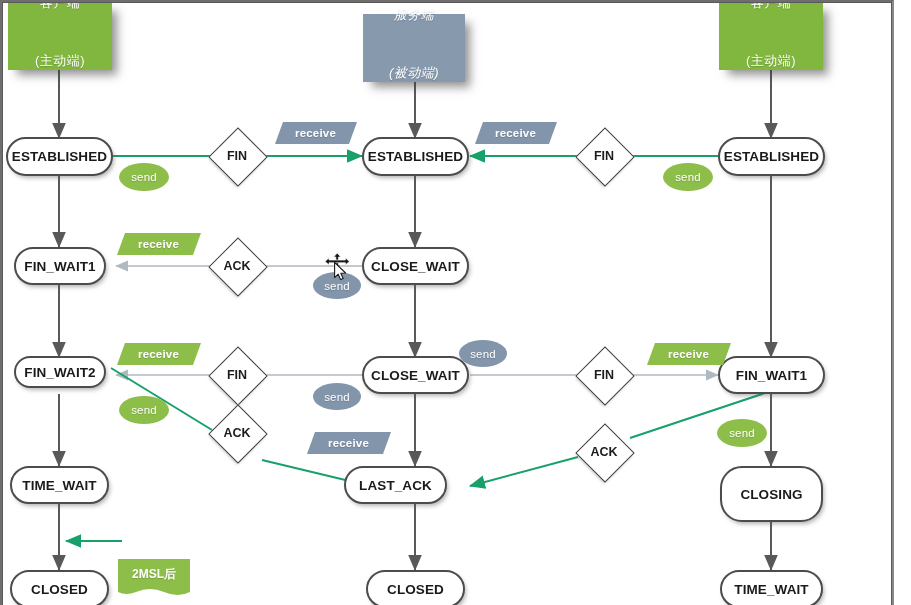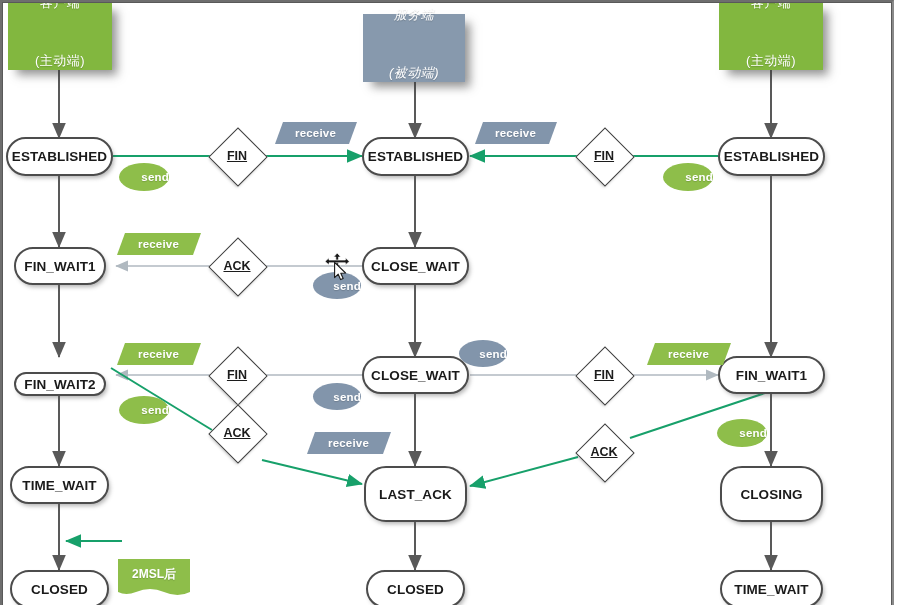--- a/index.html
+++ b/index.html
@@ -102,33 +102,32 @@
     border: 1.6px solid #3d3d3d;
     transform: rotate(45deg);
     box-shadow: 1px 2px 3px -1px rgba(90,90,90,.4);
   }
   .diamond .dlabel {
     position: relative;
     z-index: 2;
     font-size: 12.5px;
     font-weight: 700;
     color: #1c1c1c;
-    text-decoration: underline;
   }
 
   
   .ellipse-badge {
     position: absolute;
     box-sizing: border-box;
     display: flex;
     align-items: center;
-    justify-content: flex-end;
+    justify-content: center;
     border-radius: 50%;
     font-size: 11.5px;
-    font-weight: 700;
+    font-weight: 400;
     color: #ffffff;
     text-shadow: 0 1px 1px rgba(0,0,0,.16);
     letter-spacing: .2px;
   }
   .ellipse-badge.green { background: #8ebe4a; }
   .ellipse-badge.slate { background: #8295ab; }
 
   
   .para-badge {
     position: absolute;
@@ -263,34 +262,34 @@
     <span>ESTABLISHED</span>
   </div>
 
   <div class="state" style="left:14px; top:247px; width:92px; height:38px;">
     <span>FIN_WAIT1</span>
   </div>
   <div class="state" style="left:362px; top:247px; width:107px; height:38px;">
     <span>CLOSE_WAIT</span>
   </div>
 
-  <div class="state" style="left:14px; top:356px; width:92px; height:24px;margin-top:16px;">
+  <div class="state" style="left:14px; top:356px; width:92px; height:32px;">
     <span>FIN_WAIT2</span>
   </div>
   <div class="state" style="left:362px; top:356px; width:107px; height:38px;">
     <span>CLOSE_WAIT</span>
   </div>
   <div class="state" style="left:718px; top:356px; width:107px; height:38px;">
     <span>FIN_WAIT1</span>
   </div>
 
   <div class="state" style="left:10px; top:466px; width:99px; height:38px;">
     <span>TIME_WAIT</span>
   </div>
-  <div class="state" style="left:364px; top:466px; width:103px; height:56px;">
+  <div class="state" style="left:344px; top:466px; width:103px; height:38px;">
     <span>LAST_ACK</span>
   </div>
   <div class="state" style="left:720px; top:466px; width:103px; height:56px;">
     <span>CLOSING</span>
   </div>
 
   <div class="state" style="left:10px; top:570px; width:99px; height:38px;">
     <span>CLOSED</span>
   </div>
   <div class="state" style="left:366px; top:570px; width:99px; height:38px;">

